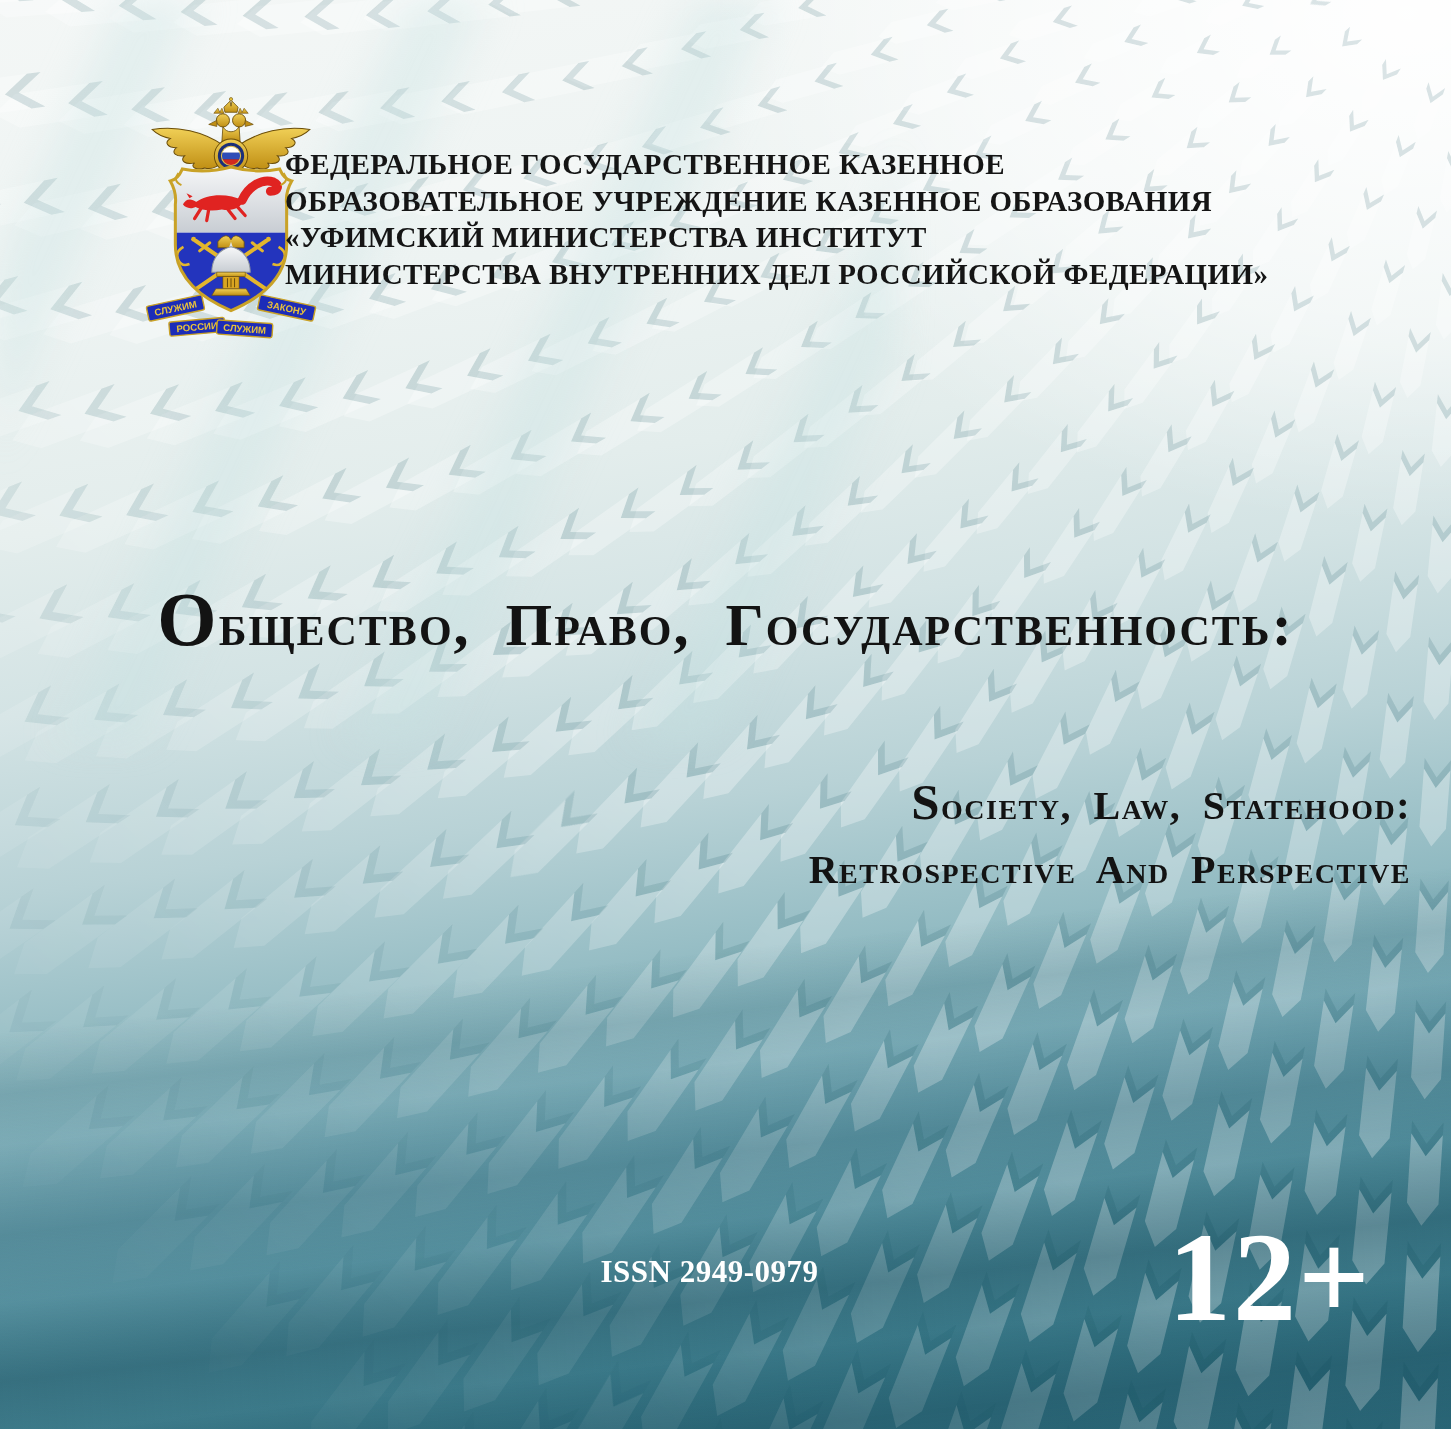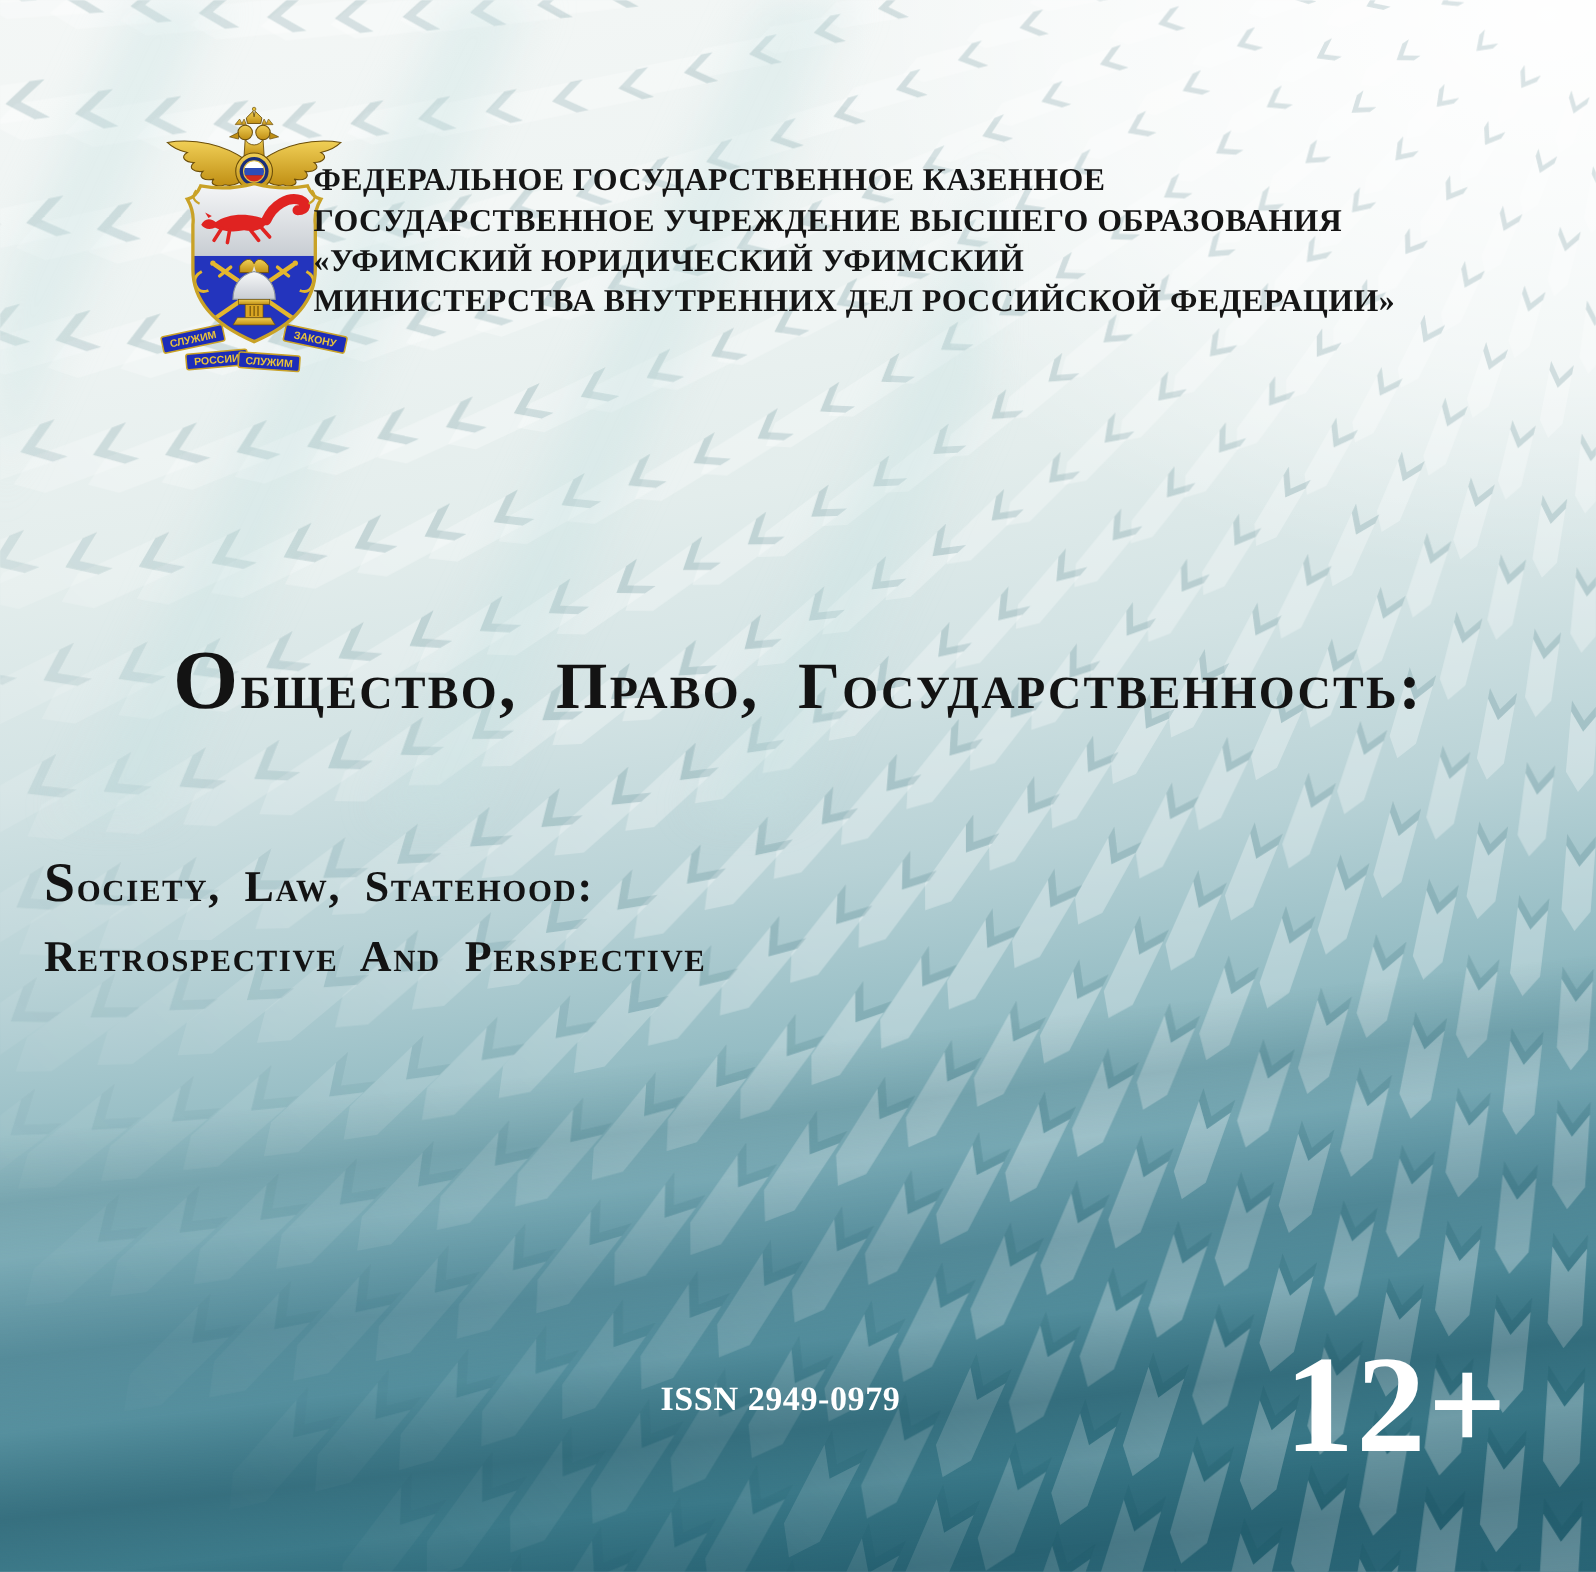--- a/index.html
+++ b/index.html
@@ -37,21 +37,21 @@
     position:absolute;left:285px;top:146px;width:1010px;
     text-align:left;font-weight:bold;font-size:29px;line-height:36.5px;
     color:#151515;letter-spacing:0.4px;
   }
   .title-ru{
     position:absolute;left:40px;right:40px;top:580px;text-align:center;
     font-weight:bold;color:#131313;font-size:60px;line-height:78px;
     font-variant:small-caps;letter-spacing:2px;word-spacing:18px;
   }
   .title-en{
-    position:absolute;left:40px;right:40px;top:770px;text-align:left;
+    position:absolute;left:40px;right:40px;top:770px;text-align:right;
     font-weight:bold;color:#131313;font-size:40px;line-height:64px;
     font-variant:small-caps;letter-spacing:1.5px;word-spacing:10px;
   }
   .lead-line::first-letter{font-size:1.27em;}
   .footer{
     position:absolute;left:0;right:32px;top:1252px;text-align:center;
     color:#ffffff;font-weight:bold;
   }
   .issn{font-size:31px;line-height:40px;letter-spacing:0.5px;}
   .copyright{font-size:35px;line-height:58px;letter-spacing:0.5px;}
@@ -597,22 +597,22 @@
         <g transform="rotate(4 98 233)">
           <rect x="71" y="226" width="55" height="14" rx="2" fill="#1c2cb8" stroke="#c9a227" stroke-width="1.4"></rect>
           <text x="98.5" y="236.5" fill="#e8c23a">СЛУЖИМ</text>
         </g>
       </g>
     </svg>
   </div>
 
   <div class="inst">
     <div>ФЕДЕРАЛЬНОЕ ГОСУДАРСТВЕННОЕ КАЗЕННОЕ</div>
-    <div>ГОСУДАРСТВЕННОЕ УЧРЕЖДЕНИЕ ВЫСШЕГО ОБРАЗОВАНИЯ</div>
-    <div>«УФИМСКИЙ ЮРИДИЧЕСКИЙ УФИМСКИЙ</div>
+    <div>ОБРАЗОВАТЕЛЬНОЕ УЧРЕЖДЕНИЕ КАЗЕННОЕ ОБРАЗОВАНИЯ</div>
+    <div>«УФИМСКИЙ МИНИСТЕРСТВА ИНСТИТУТ</div>
     <div>МИНИСТЕРСТВА ВНУТРЕННИХ ДЕЛ РОССИЙСКОЙ ФЕДЕРАЦИИ»</div>
   </div>
 
   <div class="title-ru">
     <div class="lead-line">Общество, Право, Государственность:</div>
   </div>
 
   <div class="title-en">
     <div class="lead-line">Society, Law, Statehood:</div>
     <div>Retrospective And Perspective</div>

